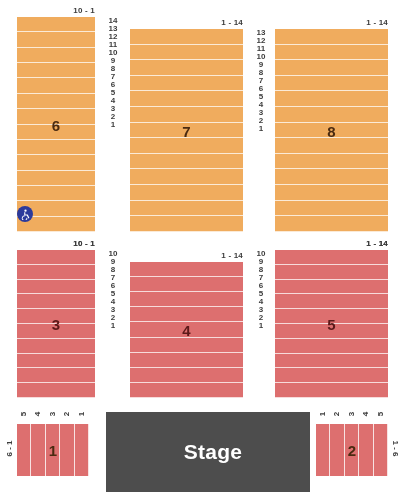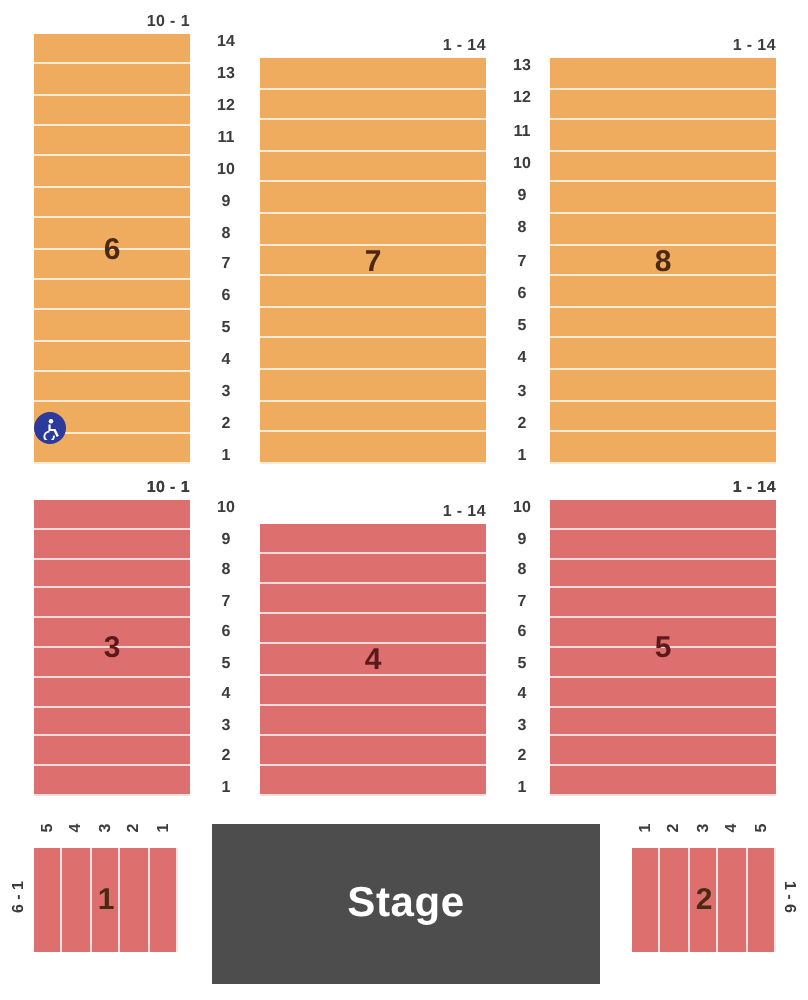--- a/index.html
+++ b/index.html
@@ -74,21 +74,21 @@
     text-align: right;
     white-space: nowrap;
     letter-spacing: 0.2px;
   }
 
   
   .rownums {
     position: absolute;
     display: flex;
     flex-direction: column;
-    justify-content: space-between;
+    justify-content: flex-start;
     align-items: center;
     font-size: 8px;
     font-weight: bold;
     color: #3c3c3c;
   }
   .rownums span {
     line-height: 1;
     display: block;
   }
 
@@ -340,21 +340,21 @@
 
   <div class="section cols" id="sec1" style="left:17px; top:424px; width:72px; height:52px;">
     <div class="col"></div>
     <div class="col"></div>
     <div class="col"></div>
     <div class="col"></div>
     <div class="col"></div>
     <div class="sec-label">1</div>
   </div>
 
-  <div id="stage" style="left:106px; top:412px; width:194px; height:80px;">
+  <div id="stage" style="left:106px; top:412px; width:194px; height:80px;padding-left:10px;">
     <span class="stage-text">Stage</span>
   </div>
 
   <div class="seatnums" style="left:316px; top:404px; width:72px; height:14px;">
     <span>1</span>
     <span>2</span>
     <span>3</span>
     <span>4</span>
     <span>5</span>
   </div>

